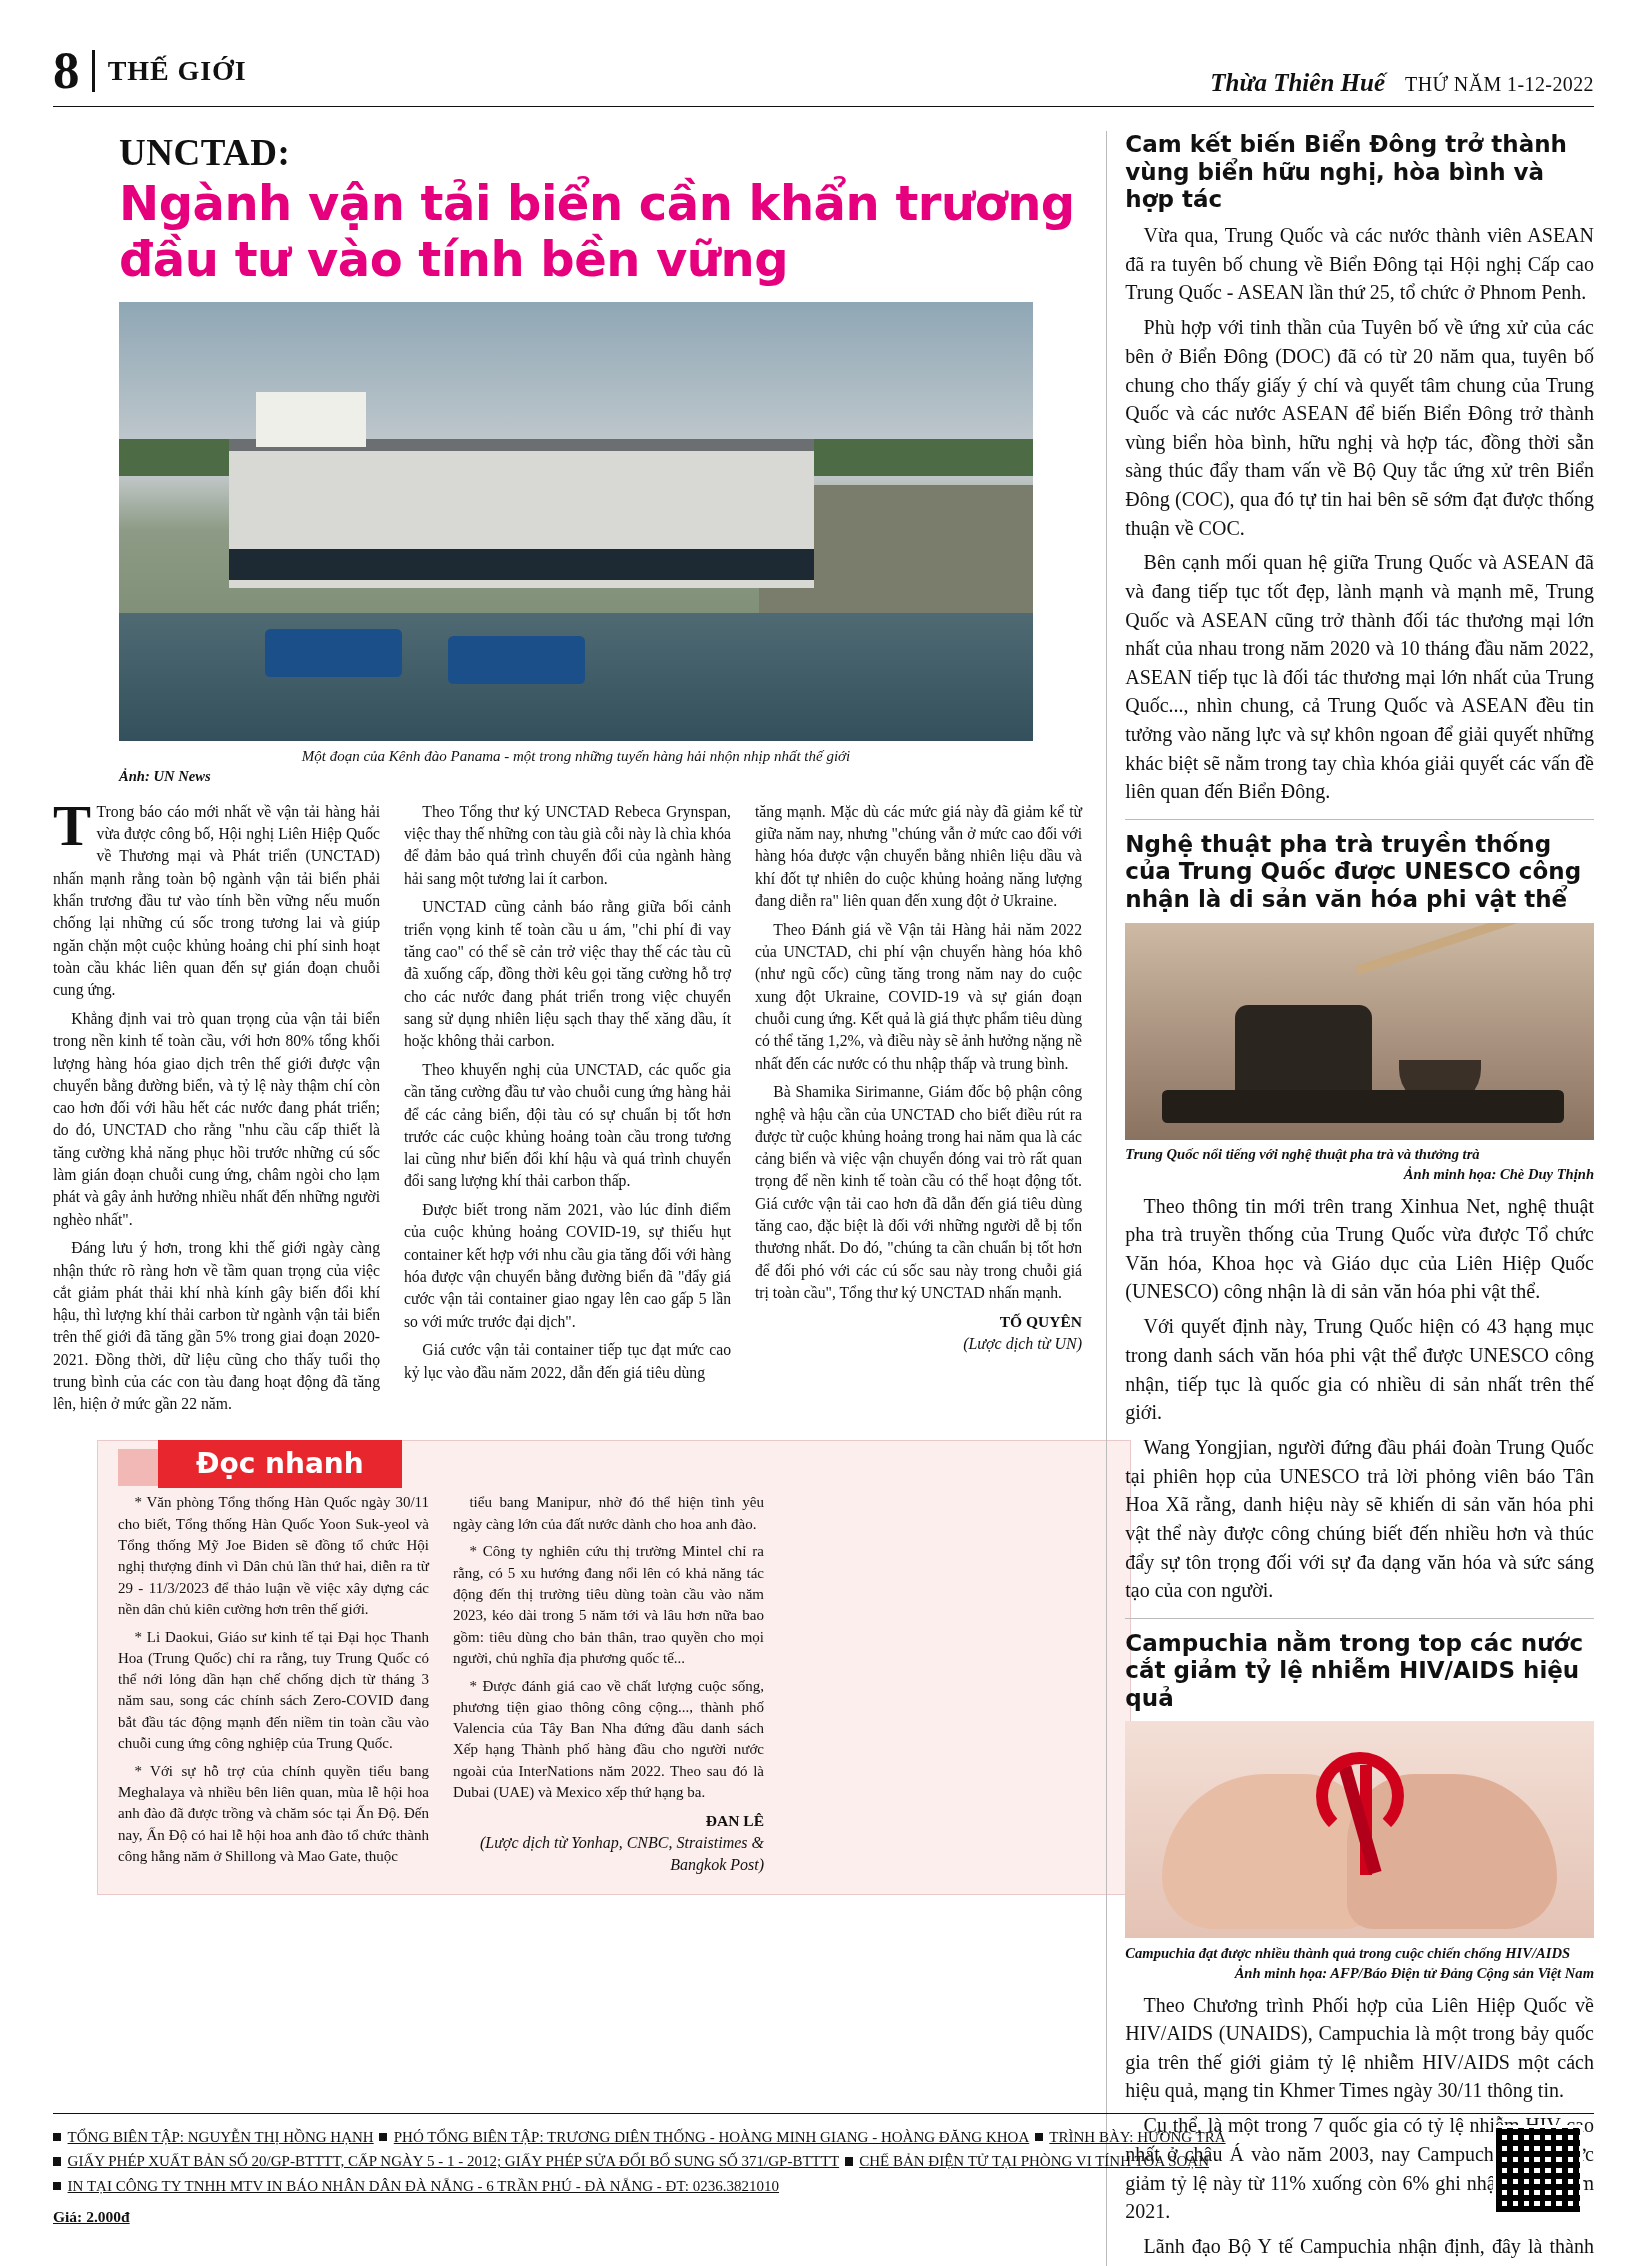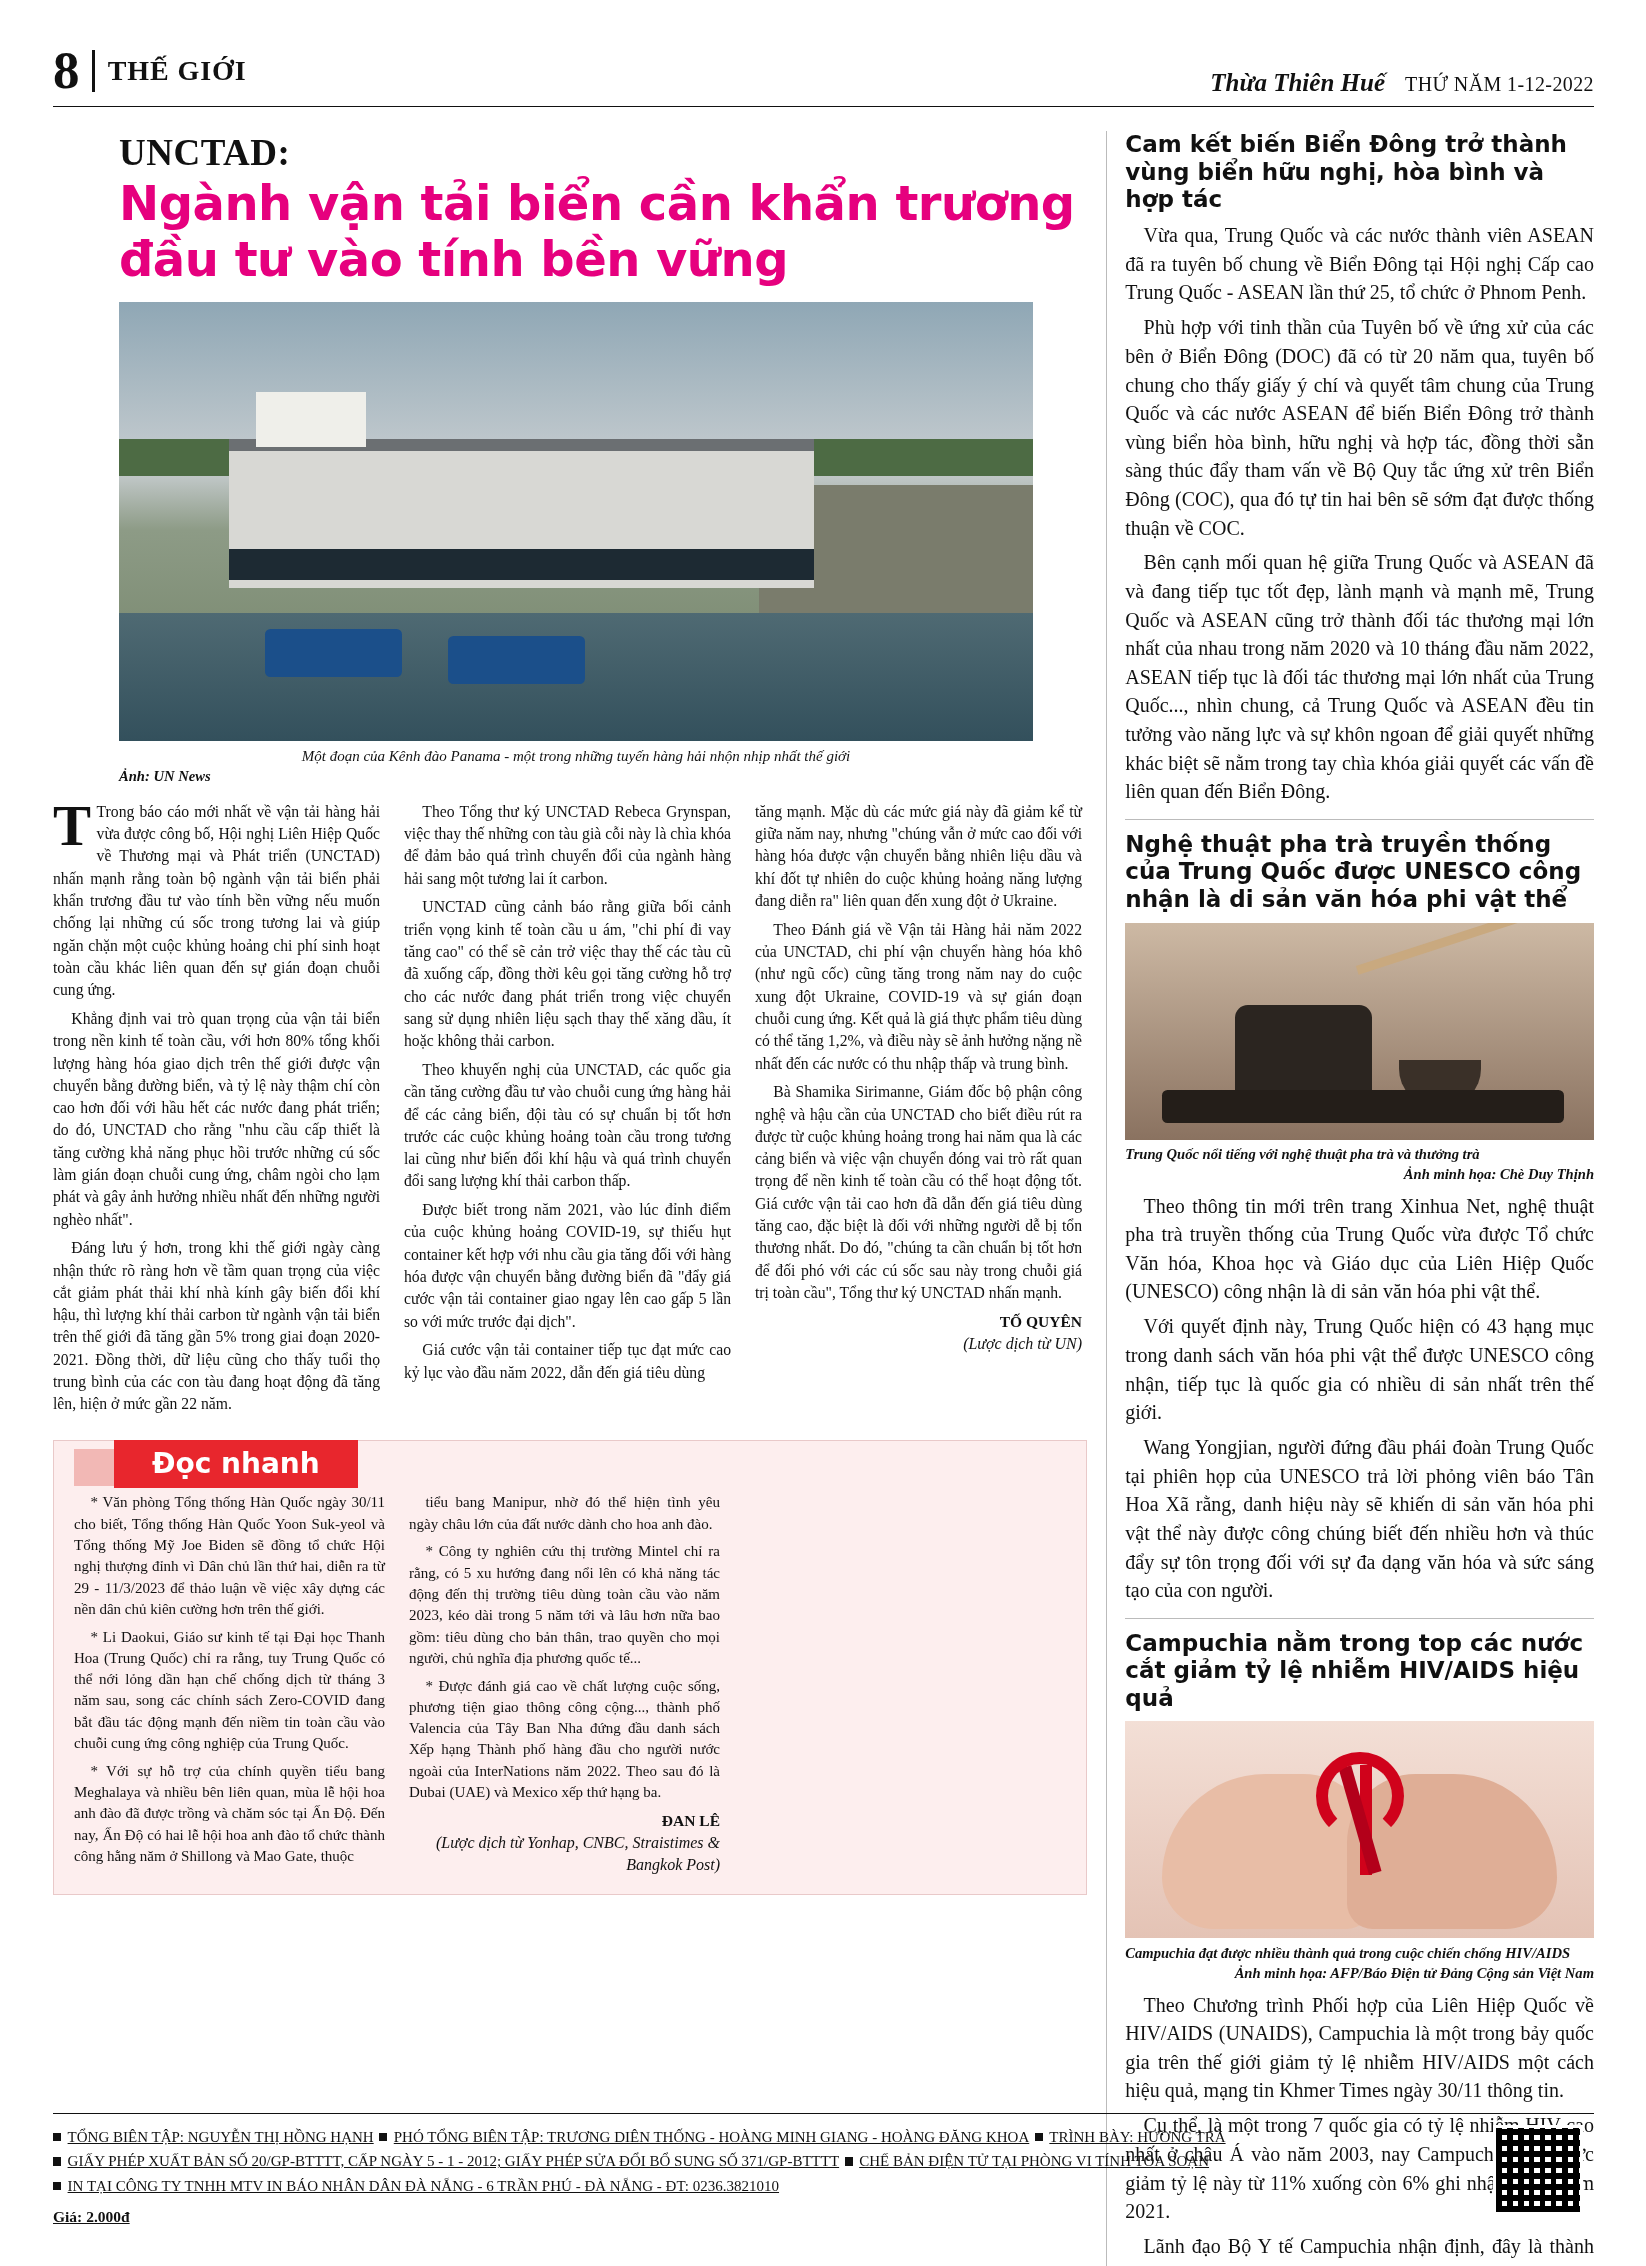--- a/index.html
+++ b/index.html
@@ -45,21 +45,21 @@
   .r-body{font-size:20px;line-height:1.43;text-align:justify;}
   .r-body p{margin:0 0 6.4px 0;text-indent:18.3px;}
   .r-rule{border-top:0.9px solid #bbb;margin:12.8px 0 11px 0;}
   .r-photo{width:100%;height:217px;margin:9.1px 0 5.5px 0;background:#b59a86;position:relative;overflow:hidden;}
   .r-cap{font-size:14.6px;font-style:italic;line-height:1.35;}
   .r-cap b{font-style:italic;}
   .r-sig{text-align:right;font-weight:bold;font-size:15px;margin-top:5.5px;}
   .r-sig-it{text-align:right;font-style:italic;font-size:14px;}
 
   
-  .quickbox{margin-top:18.3px;background:#fdeeee;border:0.9px solid #e9c9c9;padding:0 20px 16.4px 20px;width:992px;}
+  .quickbox{margin-top:18.3px;background:#fdeeee;border:0.9px solid #e9c9c9;padding:0 20px 16.4px 20px;width:992px;margin-left:44px;}
   .quickhead{background:#e8262d;color:#fff;display:inline-block;padding:6.4px 38px 8.2px 38px;font-family:"DejaVu Sans",sans-serif;font-weight:bold;font-size:28px;margin:0 0 12.8px 40px;position:relative;top:-0.9px;}
   .quickhead-wrap{position:relative;height:51px;}
   .quickhead-wrap:before{content:"";position:absolute;left:0;top:7.3px;width:42px;height:37px;background:#f2b8b5;}
   .qcols{display:flex;gap:24px;}
   .qcol{width:311px;font-size:15px;line-height:1.42;text-align:justify;}
   .qcol p{margin:0 0 6.4px 0;text-indent:16.4px;}
 
   
   .footer{position:absolute;left:53px;right:53px;bottom:37px;border-top:1.8px solid #111;padding-top:11px;display:flex;justify-content:space-between;align-items:flex-start;}
   .foot-lines{font-size:15px;line-height:1.65;text-decoration:underline;}
@@ -162,21 +162,21 @@
         <div class="quickhead-wrap">
           <div class="quickhead">Đọc nhanh</div>
         </div>
         <div class="qcols">
           <div class="qcol">
             <p class="noind">* Văn phòng Tổng thống Hàn Quốc ngày 30/11 cho biết, Tổng thống Hàn Quốc Yoon Suk-yeol và Tổng thống Mỹ Joe Biden sẽ đồng tổ chức Hội nghị thượng đỉnh vì Dân chủ lần thứ hai, diễn ra từ 29 - 11/3/2023 để thảo luận về việc xây dựng các nền dân chủ kiên cường hơn trên thế giới.</p>
             <p class="noind">* Li Daokui, Giáo sư kinh tế tại Đại học Thanh Hoa (Trung Quốc) chỉ ra rằng, tuy Trung Quốc có thể nới lỏng dần hạn chế chống dịch từ tháng 3 năm sau, song các chính sách Zero-COVID đang bắt đầu tác động mạnh đến niềm tin toàn cầu vào chuỗi cung ứng công nghiệp của Trung Quốc.</p>
             <p class="noind">* Với sự hỗ trợ của chính quyền tiểu bang Meghalaya và nhiều bên liên quan, mùa lễ hội hoa anh đào đã được trồng và chăm sóc tại Ấn Độ. Đến nay, Ấn Độ có hai lễ hội hoa anh đào tổ chức thành công hằng năm ở Shillong và Mao Gate, thuộc</p>
           </div>
           <div class="qcol">
-            <p class="noind">tiểu bang Manipur, nhờ đó thể hiện tình yêu ngày châu lớn của đất nước dành cho hoa anh đào.</p>
+            <p class="noind">tiểu bang Manipur, nhờ đó thể hiện tình yêu ngày càng lớn của đất nước dành cho hoa anh đào.</p>
             <p class="noind">* Công ty nghiên cứu thị trường Mintel chỉ ra rằng, có 5 xu hướng đang nổi lên có khả năng tác động đến thị trường tiêu dùng toàn cầu vào năm 2023, kéo dài trong 5 năm tới và lâu hơn nữa bao gồm: tiêu dùng cho bản thân, trao quyền cho mọi người, chủ nghĩa địa phương quốc tế...</p>
             <p class="noind">* Được đánh giá cao về chất lượng cuộc sống, phương tiện giao thông công cộng..., thành phố Valencia của Tây Ban Nha đứng đầu danh sách Xếp hạng Thành phố hàng đầu cho người nước ngoài của InterNations năm 2022. Theo sau đó là Dubai (UAE) và Mexico xếp thứ hạng ba.</p>
             <div class="sig">ĐAN LÊ</div>
             <div class="sig-it">(Lược dịch từ Yonhap, CNBC, Straistimes &amp; Bangkok Post)</div>
           </div>
           <div class="qcol" style="width:311px"></div>
         </div>
       </div>
 
     </div>

